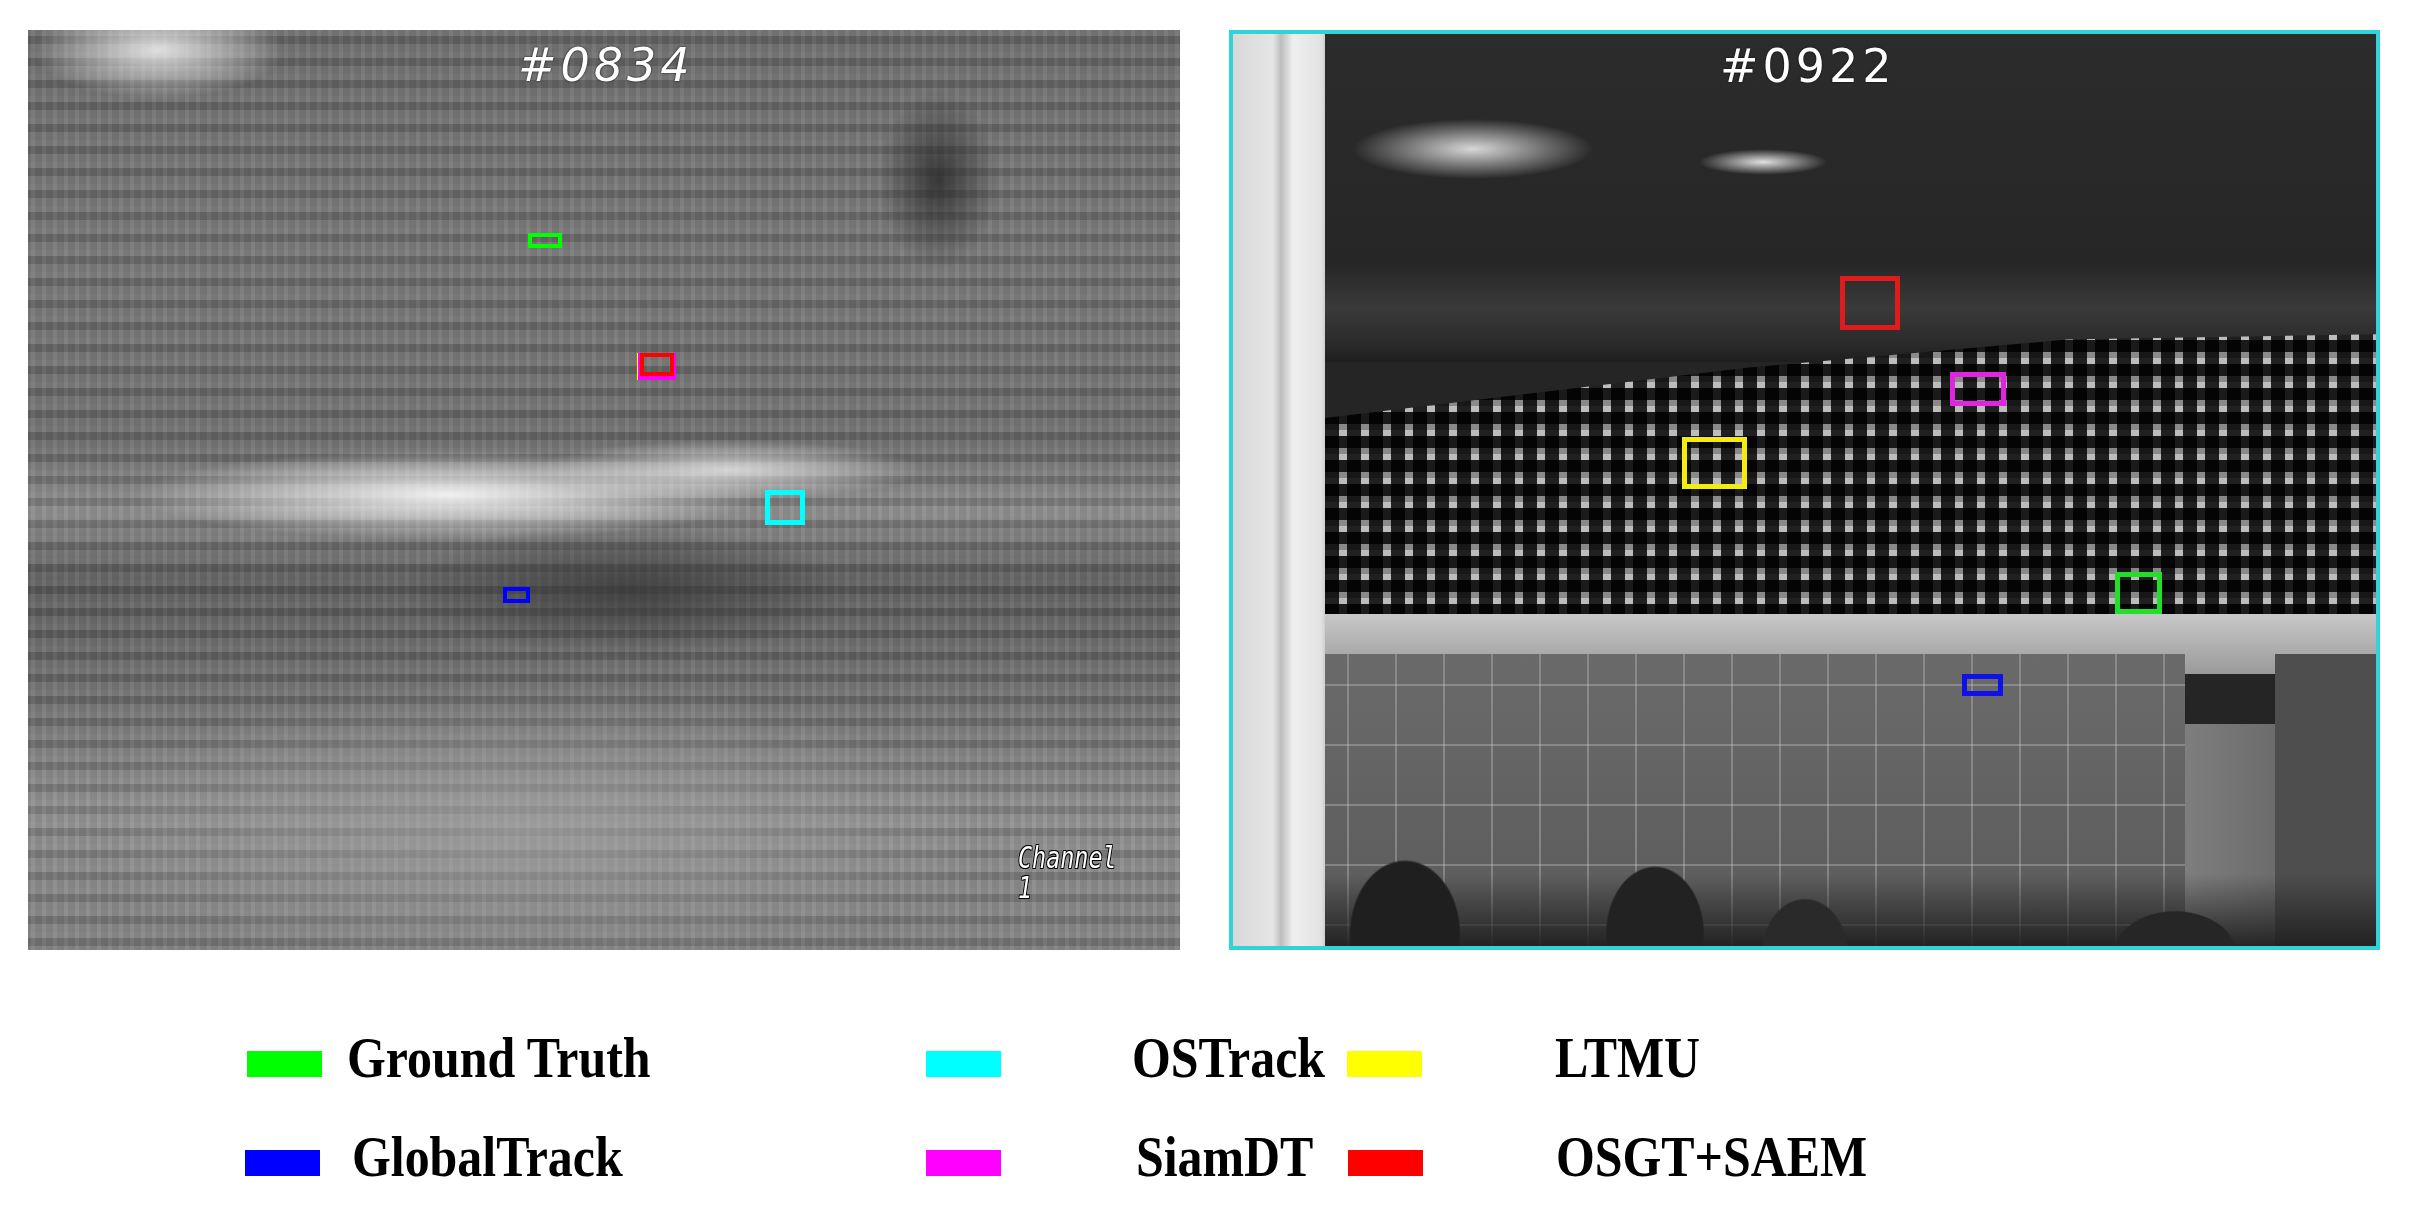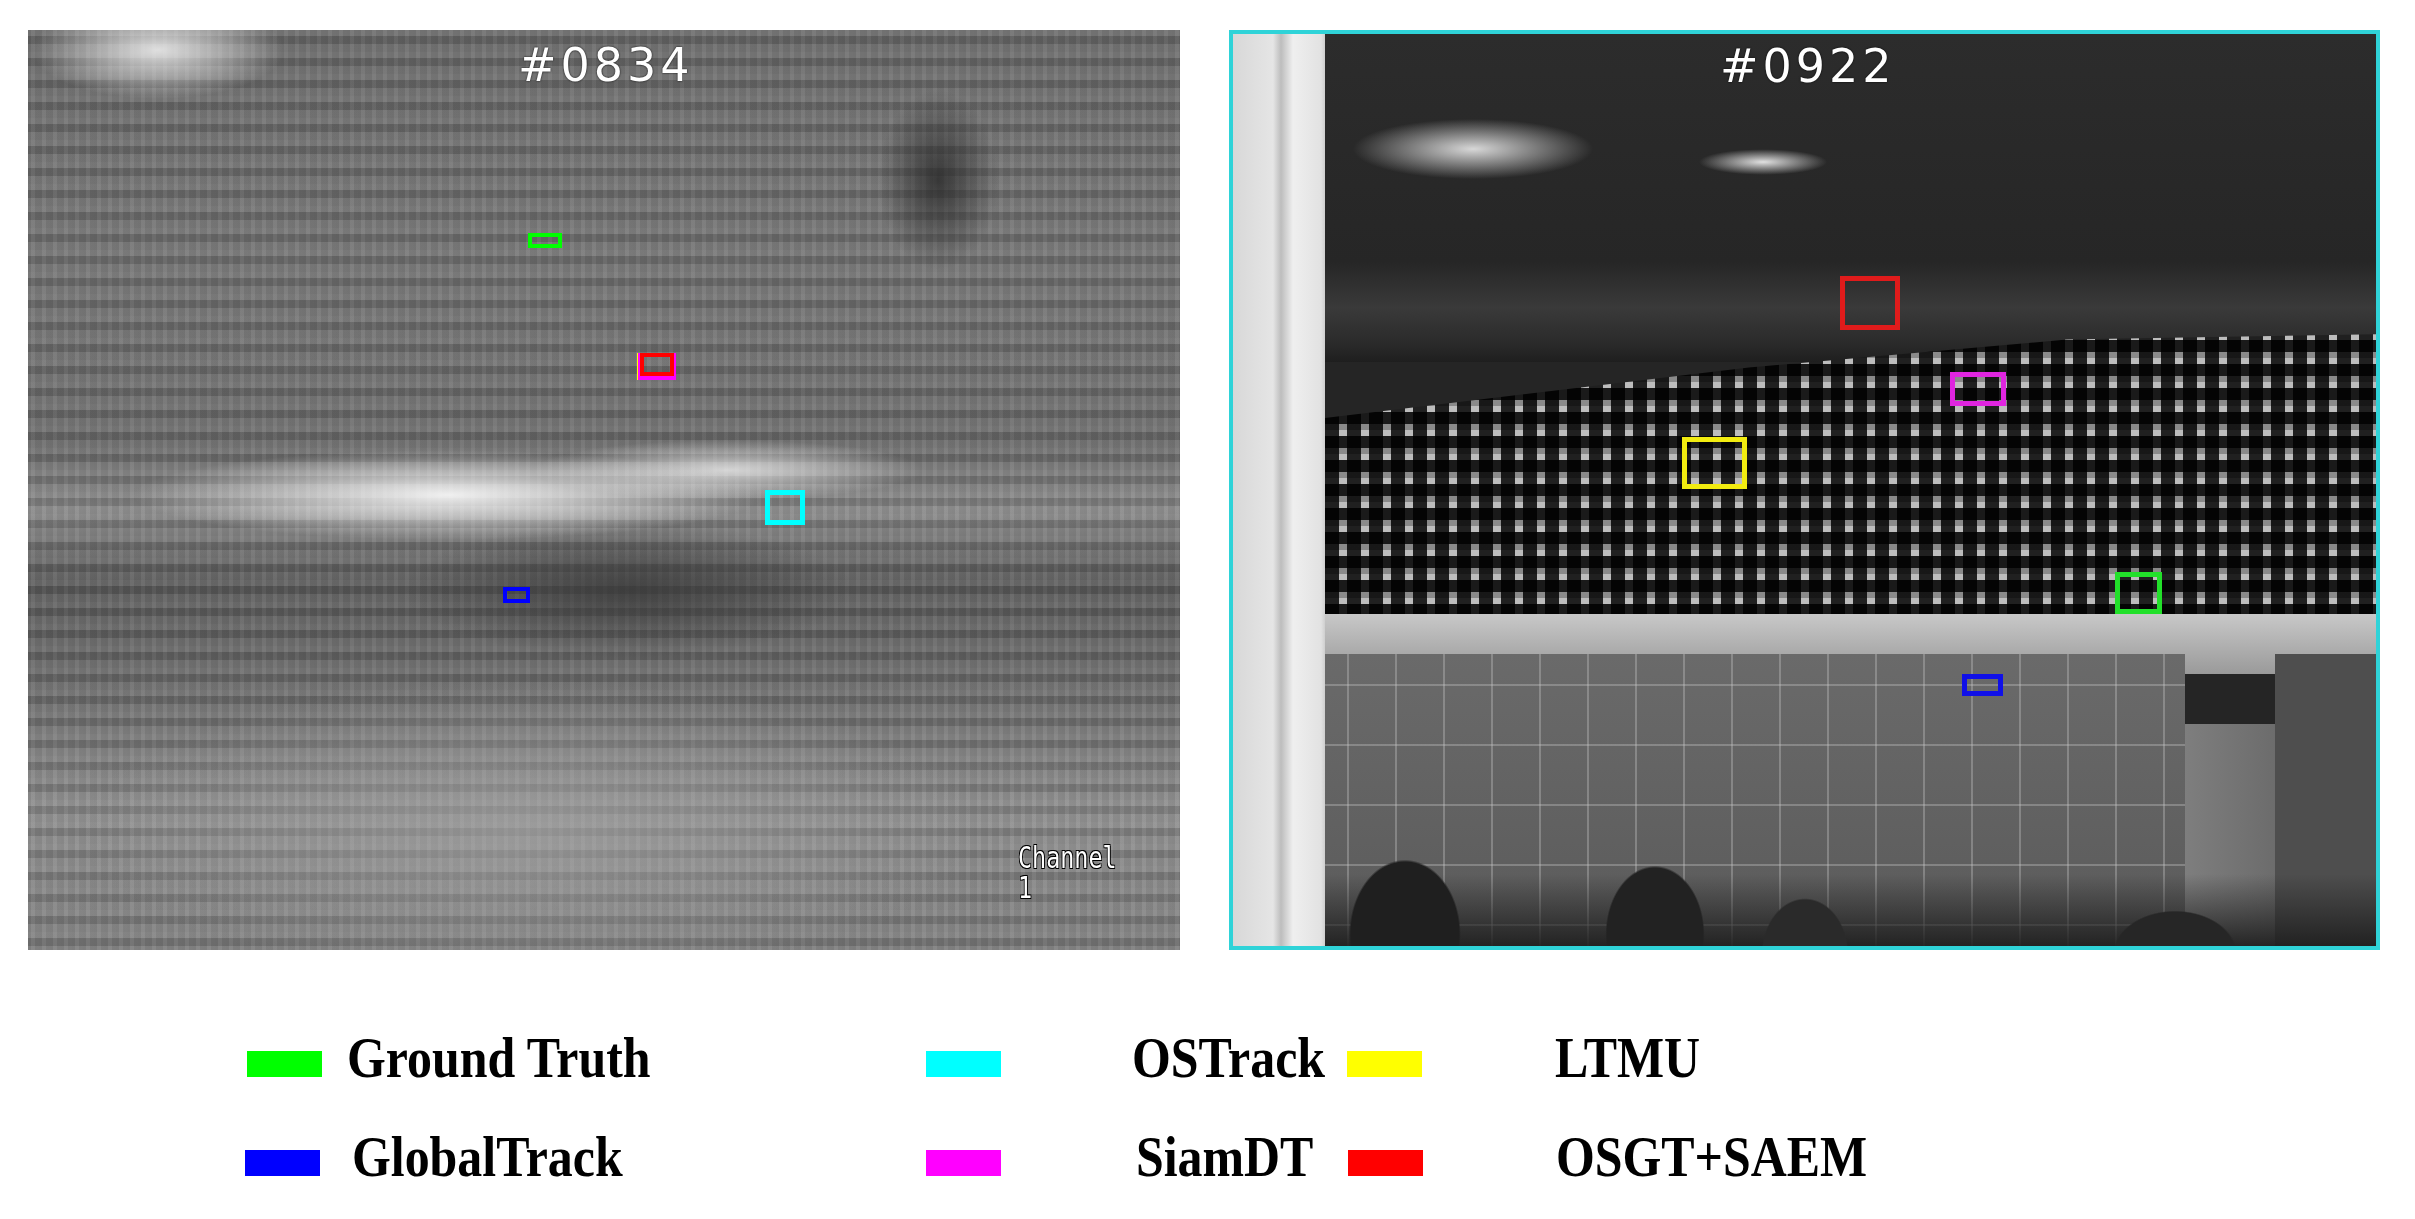--- a/index.html
+++ b/index.html
@@ -10,20 +10,21 @@
     background:
       radial-gradient(ellipse 180px 70px at 130px 20px, rgba(235,235,235,0.9), rgba(235,235,235,0) 70%),
       radial-gradient(ellipse 420px 60px at 420px 465px, rgba(245,245,245,0.95), rgba(245,245,245,0) 75%),
       radial-gradient(ellipse 260px 40px at 700px 440px, rgba(235,235,235,0.8), rgba(235,235,235,0) 75%),
       radial-gradient(ellipse 80px 120px at 910px 150px, rgba(40,40,40,0.8), rgba(40,40,40,0) 75%),
       radial-gradient(ellipse 300px 90px at 600px 560px, rgba(55,55,55,0.75), rgba(55,55,55,0) 75%),
       radial-gradient(ellipse 600px 200px at 500px 800px, rgba(165,165,165,0.6), rgba(165,165,165,0) 75%),
       repeating-linear-gradient(180deg, rgba(255,255,255,0.08) 0 6px, rgba(0,0,0,0.10) 6px 14px, rgba(255,255,255,0.05) 14px 22px),
       repeating-linear-gradient(90deg, rgba(0,0,0,0.06) 0 3px, rgba(255,255,255,0.04) 3px 7px, rgba(0,0,0,0.05) 7px 11px),
       linear-gradient(180deg, #6a6a6a 0%, #747474 25%, #6c6c6c 45%, #8a8a8a 52%, #5c5c5c 60%, #6e6e6e 72%, #8c8c8c 85%, #7d7d7d 100%);
+    font-style: italic;
   }
   #frame-right {
     left:1229px; top:30px; width:1151px; height:920px;
     border:4px solid #2fd3d8;
     background:
       linear-gradient(90deg, #d8d8d8 0px, #e5e5e5 40px, #bdbdbd 48px, #efefef 60px, #e2e2e2 88px, #cfcfcf 92px, rgba(0,0,0,0) 92px),
       radial-gradient(ellipse 160px 40px at 240px 115px, rgba(225,225,225,0.95), rgba(225,225,225,0) 75%),
       radial-gradient(ellipse 80px 16px at 530px 128px, rgba(235,235,235,0.95), rgba(235,235,235,0) 80%),
       repeating-linear-gradient(180deg, rgba(255,255,255,0.0) 0 18px, rgba(0,0,0,0.0) 18px 36px),
       linear-gradient(180deg, #2c2c2c 0%, #262626 25%, #3a3a3a 30%, #2a2a2a 34%, #1e1e1e 36%, rgba(0,0,0,0) 36%),

